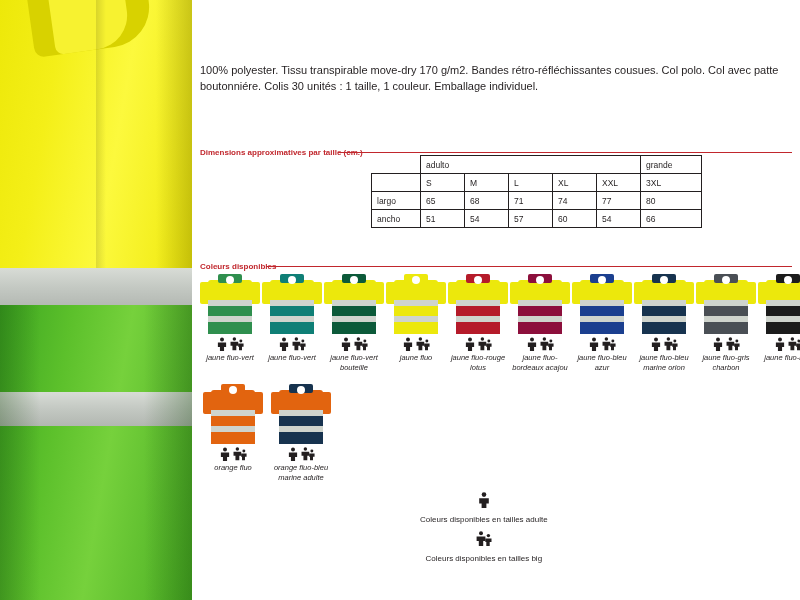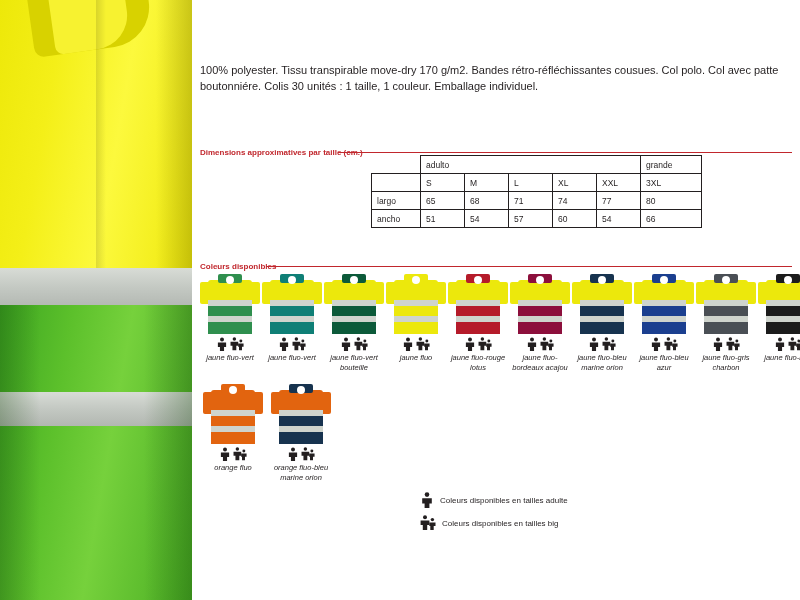--- a/index.html
+++ b/index.html
@@ -122,21 +122,21 @@
   .polo .lower{
     position:absolute;left:8px;width:44px;
   }
   .icons{height:16px;margin:2px auto 1px;display:flex;justify-content:center;align-items:flex-end;gap:2px;}
   .pic{display:block;}
   .cap{font-size:7.5px;line-height:9.5px;color:#231f20;}
   .row2{margin-top:10px;}
 
   
   #legend{position:absolute;left:228px;top:492px;}
-  .legend-line{display:flex;align-items:center;gap:6px;margin-bottom:6px;}
+  .legend-line{display:flex;align-items:center;gap:6px;margin-bottom:6px;flex-direction:column;}
   .legend-line .cap{font-size:8px;}
 </style>
 </head>
 <body>
 
 <div id="product-photo">
   <div class="ph-yellow"></div>
   <div class="ph-collar"></div>
   <div class="ph-collar2"></div>
   <div class="ph-placket"></div>
@@ -369,20 +369,49 @@
               </svg>
             </span>
           </div>
           <div class="cap">jaune fluo-bordeaux acajou</div>
         </div>
         <div class="color-item">
           <div class="polo">
             <div class="sl sll" style="background:#ece80c"></div>
             <div class="sl slr" style="background:#ece80c"></div>
             <div class="body" style="background:#ece80c"></div>
+            <div class="lower" style="top:34px;height:28px;background:#1b3f8f"></div>
+            <div class="band-top" style="top:28px;"></div>
+            <div class="band-bot" style="top:44px;"></div>
+            <div class="collar" style="background:#1b3f8f"></div>
+            <div class="neck"></div>
+          </div>
+          <div class="icons">
+            <span>
+              <svg class="pic" width="12" height="15" viewBox="0 0 14 17">
+                <circle cx="7" cy="2.6" r="2.3" fill="#231f20"></circle>
+                <path d="M2.2 6.2h9.6v5.2H9.4V16H4.6v-4.6H2.2z" fill="#231f20"></path>
+              </svg>
+            </span>
+            <span>
+              <svg class="pic" width="14" height="15" viewBox="0 0 16 17">
+                <circle cx="5" cy="2.2" r="2" fill="#231f20"></circle>
+                <path d="M0.6 5.4h8.8v4.6H7.2V15H2.8v-5H0.6z" fill="#231f20"></path>
+                <circle cx="12.4" cy="4.6" r="1.7" fill="#231f20"></circle>
+                <path d="M9.3 7.4h6.2v3.6h-1.8V15h-3.4v-4H9.3z" fill="#231f20"></path>
+              </svg>
+            </span>
+          </div>
+          <div class="cap">jaune fluo-bleu azur</div>
+        </div>
+        <div class="color-item">
+          <div class="polo">
+            <div class="sl sll" style="background:#ece80c"></div>
+            <div class="sl slr" style="background:#ece80c"></div>
+            <div class="body" style="background:#ece80c"></div>
             <div class="lower" style="top:34px;height:28px;background:#17334f"></div>
             <div class="band-top" style="top:28px;"></div>
             <div class="band-bot" style="top:44px;"></div>
             <div class="collar" style="background:#17334f"></div>
             <div class="neck"></div>
           </div>
           <div class="icons">
             <span>
               <svg class="pic" width="12" height="15" viewBox="0 0 14 17">
                 <circle cx="7" cy="2.6" r="2.3" fill="#231f20"></circle>
@@ -392,49 +421,20 @@
             <span>
               <svg class="pic" width="14" height="15" viewBox="0 0 16 17">
                 <circle cx="5" cy="2.2" r="2" fill="#231f20"></circle>
                 <path d="M0.6 5.4h8.8v4.6H7.2V15H2.8v-5H0.6z" fill="#231f20"></path>
                 <circle cx="12.4" cy="4.6" r="1.7" fill="#231f20"></circle>
                 <path d="M9.3 7.4h6.2v3.6h-1.8V15h-3.4v-4H9.3z" fill="#231f20"></path>
               </svg>
             </span>
           </div>
           <div class="cap">jaune fluo-bleu marine orion</div>
-        </div>
-        <div class="color-item">
-          <div class="polo">
-            <div class="sl sll" style="background:#ece80c"></div>
-            <div class="sl slr" style="background:#ece80c"></div>
-            <div class="body" style="background:#ece80c"></div>
-            <div class="lower" style="top:34px;height:28px;background:#1b3f8f"></div>
-            <div class="band-top" style="top:28px;"></div>
-            <div class="band-bot" style="top:44px;"></div>
-            <div class="collar" style="background:#1b3f8f"></div>
-            <div class="neck"></div>
-          </div>
-          <div class="icons">
-            <span>
-              <svg class="pic" width="12" height="15" viewBox="0 0 14 17">
-                <circle cx="7" cy="2.6" r="2.3" fill="#231f20"></circle>
-                <path d="M2.2 6.2h9.6v5.2H9.4V16H4.6v-4.6H2.2z" fill="#231f20"></path>
-              </svg>
-            </span>
-            <span>
-              <svg class="pic" width="14" height="15" viewBox="0 0 16 17">
-                <circle cx="5" cy="2.2" r="2" fill="#231f20"></circle>
-                <path d="M0.6 5.4h8.8v4.6H7.2V15H2.8v-5H0.6z" fill="#231f20"></path>
-                <circle cx="12.4" cy="4.6" r="1.7" fill="#231f20"></circle>
-                <path d="M9.3 7.4h6.2v3.6h-1.8V15h-3.4v-4H9.3z" fill="#231f20"></path>
-              </svg>
-            </span>
-          </div>
-          <div class="cap">jaune fluo-bleu azur</div>
         </div>
         <div class="color-item">
           <div class="polo">
             <div class="sl sll" style="background:#ece80c"></div>
             <div class="sl slr" style="background:#ece80c"></div>
             <div class="body" style="background:#ece80c"></div>
             <div class="lower" style="top:34px;height:28px;background:#4a4f55"></div>
             <div class="band-top" style="top:28px;"></div>
             <div class="band-bot" style="top:44px;"></div>
             <div class="collar" style="background:#4a4f55"></div>
@@ -537,21 +537,21 @@
             </span>
             <span>
               <svg class="pic" width="14" height="15" viewBox="0 0 16 17">
                 <circle cx="5" cy="2.2" r="2" fill="#231f20"></circle>
                 <path d="M0.6 5.4h8.8v4.6H7.2V15H2.8v-5H0.6z" fill="#231f20"></path>
                 <circle cx="12.4" cy="4.6" r="1.7" fill="#231f20"></circle>
                 <path d="M9.3 7.4h6.2v3.6h-1.8V15h-3.4v-4H9.3z" fill="#231f20"></path>
               </svg>
             </span>
           </div>
-          <div class="cap">orange fluo-bleu marine orion</div>
+          <div class="cap">orange fluo-bleu marine adulte</div>
         </div>
       </div>
   </div>
 
   <div id="legend">
     <div class="legend-line">
       <span>
         <svg class="pic" width="14" height="17" viewBox="0 0 14 17">
             <circle cx="7" cy="2.6" r="2.3" fill="#231f20"></circle>
             <path d="M2.2 6.2h9.6v5.2H9.4V16H4.6v-4.6H2.2z" fill="#231f20"></path>

